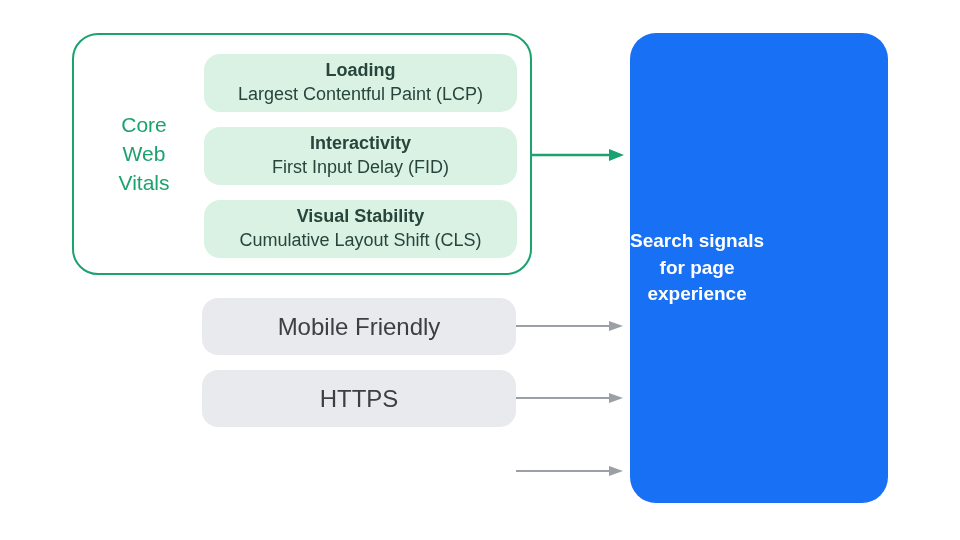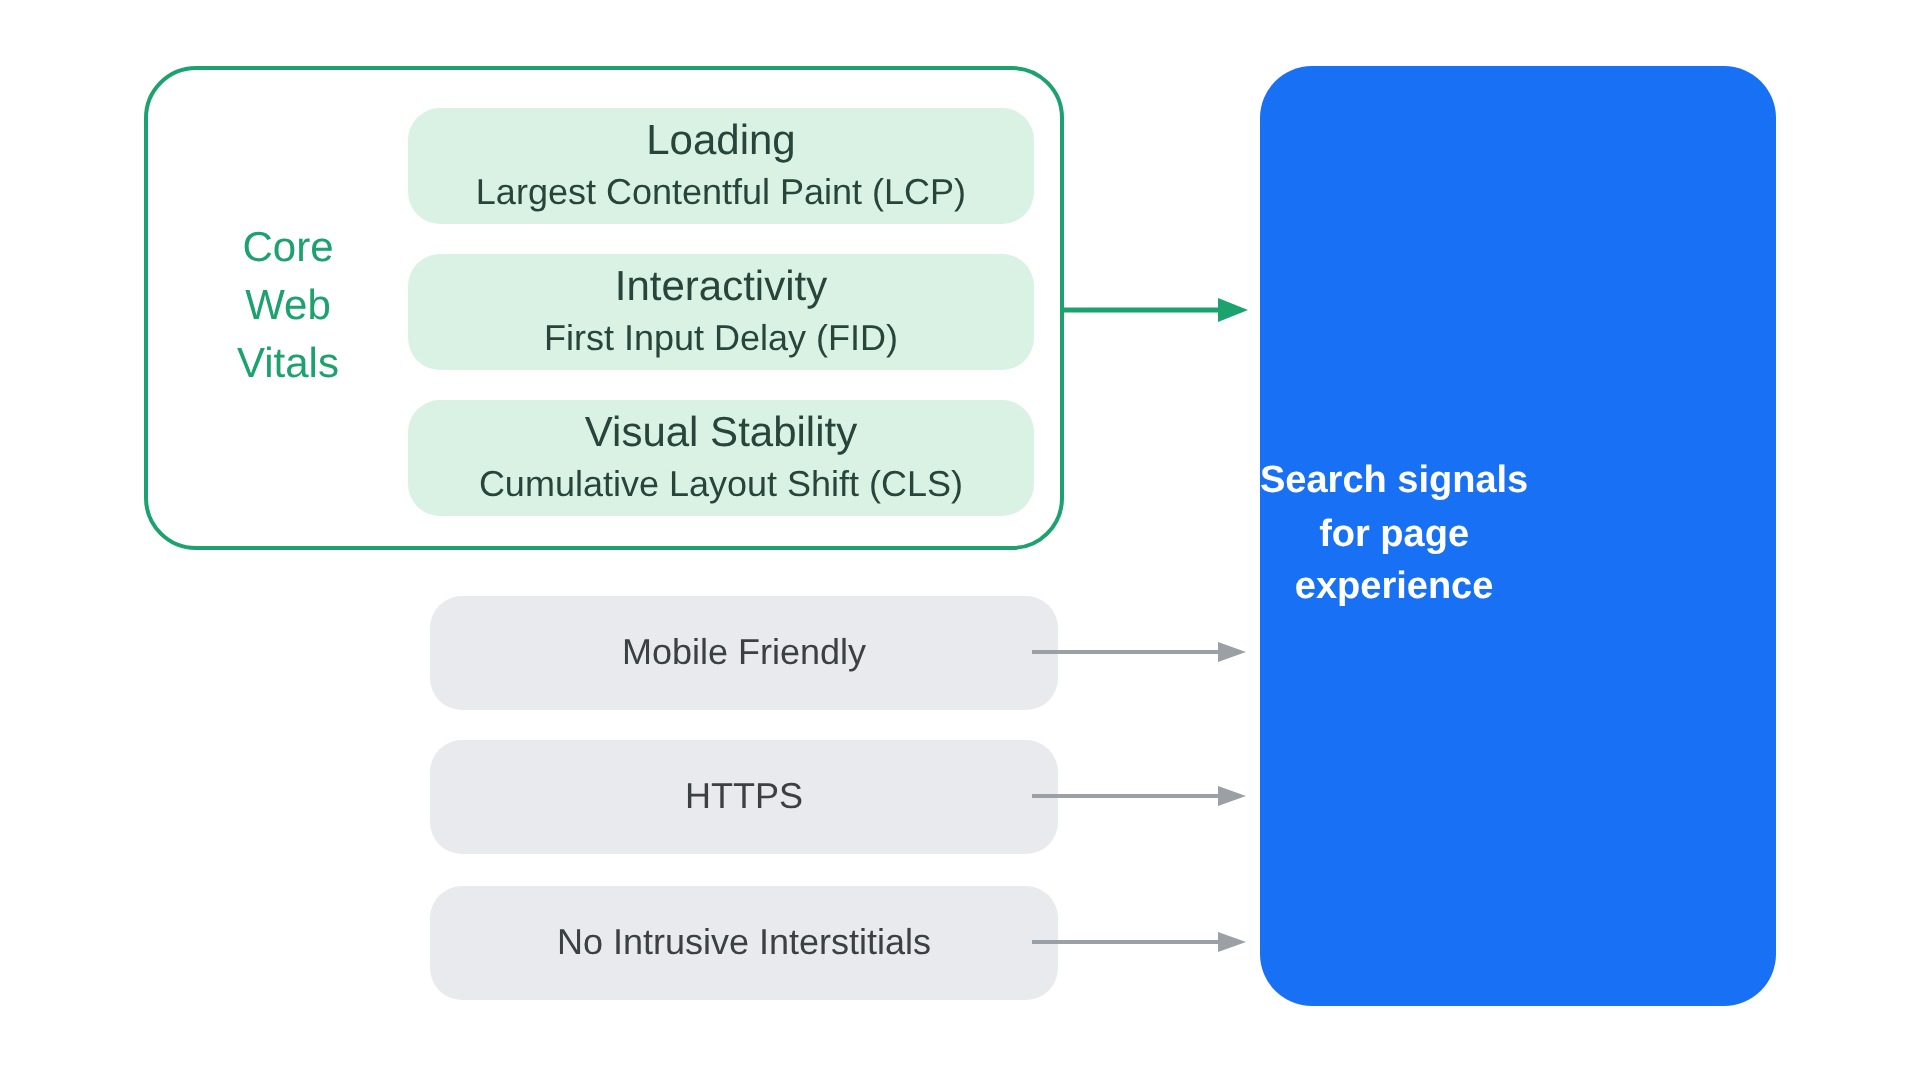--- a/index.html
+++ b/index.html
@@ -51,46 +51,46 @@
     display: flex;
     flex-direction: column;
     align-items: center;
     justify-content: center;
     text-align: center;
   }
   .vital-box.v1 { top: 19px; }
   .vital-box.v2 { top: 92px; }
   .vital-box.v3 { top: 165px; }
   .vital-title {
-    font-size: 21px;
-    font-weight: 400;
+    font-size: 18px;
+    font-weight: 700;
     color: var(--vital-text, #28453C);
     line-height: 1.15;
   }
   .vital-subtitle {
     font-size: 18px;
     font-weight: 400;
     color: var(--vital-text, #28453C);
     line-height: 1.25;
     margin-top: 2px;
   }
 
   
   .signal-box {
     position: absolute;
-    left: 215px;
+    left: 202px;
     width: 314px;
     height: 57px;
     border-radius: 16px;
     background: var(--gray-box, #E8EAED);
     display: flex;
     align-items: center;
     justify-content: center;
     text-align: center;
-    font-size: 18px;
+    font-size: 24px;
     color: var(--gray-text, #3C4043);
   }
   .signal-box.s1 { top: 298px; }
   .signal-box.s2 { top: 370px; }
   .signal-box.s3 { top: 443px; }
 
   
   .result-box {
     position: absolute;
     left: 630px;
@@ -149,21 +149,20 @@
     </div>
   </div>
 
   <svg class="arrow arrow-green arrow-cwv" width="93" height="16" viewBox="0 0 93 16" aria-hidden="true">
     <line x1="0" y1="8" x2="79" y2="8" stroke="currentColor" stroke-width="2.5"></line>
     <polygon points="78,2 93,8 78,14" fill="currentColor"></polygon>
   </svg>
 
   <div class="signal-box s1">Mobile Friendly</div>
   <div class="signal-box s2">HTTPS</div>
-  <div class="signal-box s3">No Intrusive Interstitials</div>
 
   <svg class="arrow arrow-gray arrow-s1" width="107" height="16" viewBox="0 0 107 16" aria-hidden="true">
     <line x1="0" y1="8" x2="94" y2="8" stroke="currentColor" stroke-width="2"></line>
     <polygon points="93,3 107,8 93,13" fill="currentColor"></polygon>
   </svg>
   <svg class="arrow arrow-gray arrow-s2" width="107" height="16" viewBox="0 0 107 16" aria-hidden="true">
     <line x1="0" y1="8" x2="94" y2="8" stroke="currentColor" stroke-width="2"></line>
     <polygon points="93,3 107,8 93,13" fill="currentColor"></polygon>
   </svg>
   <svg class="arrow arrow-gray arrow-s3" width="107" height="16" viewBox="0 0 107 16" aria-hidden="true">

